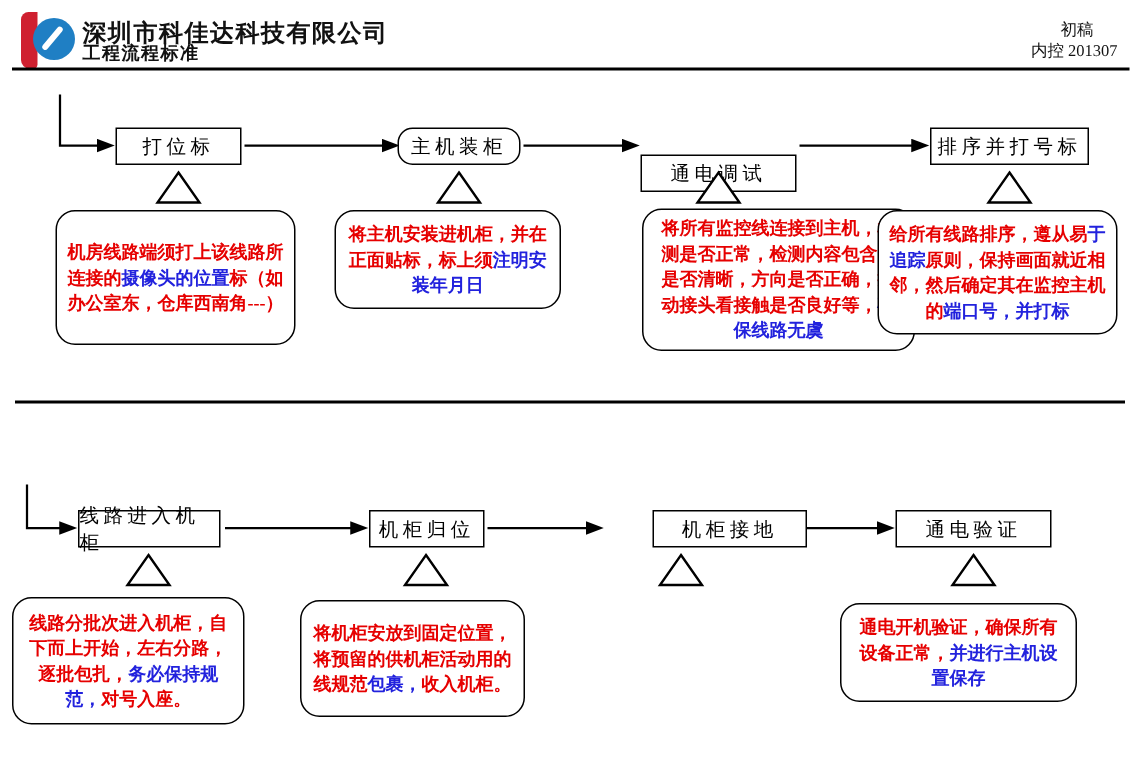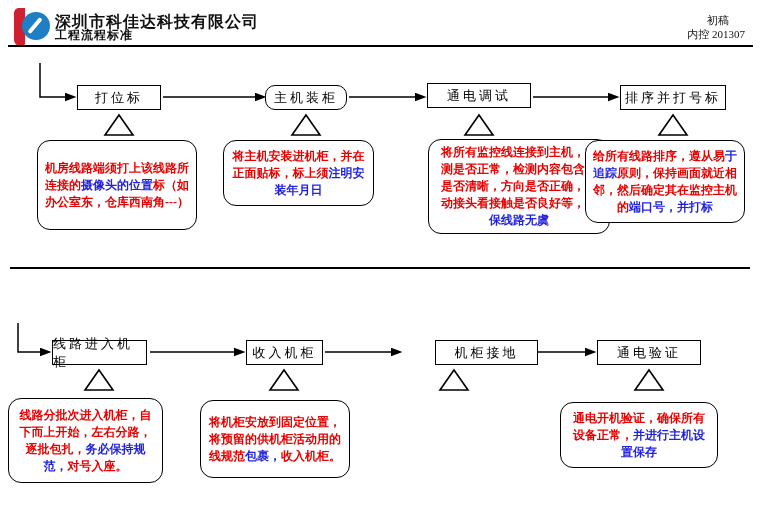--- a/index.html
+++ b/index.html
@@ -75,21 +75,21 @@
     <path class="arrow" d="M325,352 H392"></path>
     <path class="arrow" d="M508,352 H586"></path>
   </svg>
 
   <div class="stepbox" style="left:77px;top:85px;width:84px;">
       <span>打位标</span>
     </div>
   <div class="stepbox" style="left:265px;top:85px;width:82px;border-radius:10px;">
       <span>主机装柜</span>
     </div>
-  <div class="stepbox" style="left:427px;top:83px;width:104px;">
+  <div class="stepbox" style="left:427px;top:103px;width:104px;">
       <span>通电调试</span>
     </div>
   <div class="stepbox" style="left:620px;top:85px;width:106px;">
       <span>排序并打号标</span>
     </div>
 
   <svg class="tri" style="left:102px;top:112px;" width="34" height="26">
       <polygon points="17,3 31,23 3,23" fill="#fff" stroke="#000" stroke-width="1.6"></polygon>
     </svg>
   <svg class="tri" style="left:289px;top:112px;" width="34" height="26">
@@ -120,21 +120,21 @@
   <div class="callout" style="left:585px;top:140px;width:160px;height:83px;">
     <p>
       <span data-color="red">给所有线路排序，遵从易</span><span data-color="blue">于追踪</span><span data-color="red">原则，保持画面就近相邻，然后确定其在监控主机的</span><span data-color="blue">端口号，并打标</span>
     </p>
   </div>
 
   <div class="stepbox" style="left:52px;top:340px;width:95px;">
       <span>线路进入机柜</span>
     </div>
   <div class="stepbox" style="left:246px;top:340px;width:77px;">
-      <span>收入机柜</span>
+      <span>机柜归位</span>
     </div>
   <div class="stepbox" style="left:403px;top:340px;width:103px;margin-left:32px;">
       <span>机柜接地</span>
     </div>
   <div class="stepbox" style="left:597px;top:340px;width:104px;">
       <span>通电验证</span>
     </div>
 
   <svg class="tri" style="left:82px;top:367px;" width="34" height="26">
       <polygon points="17,3 31,23 3,23" fill="#fff" stroke="#000" stroke-width="1.6"></polygon>

